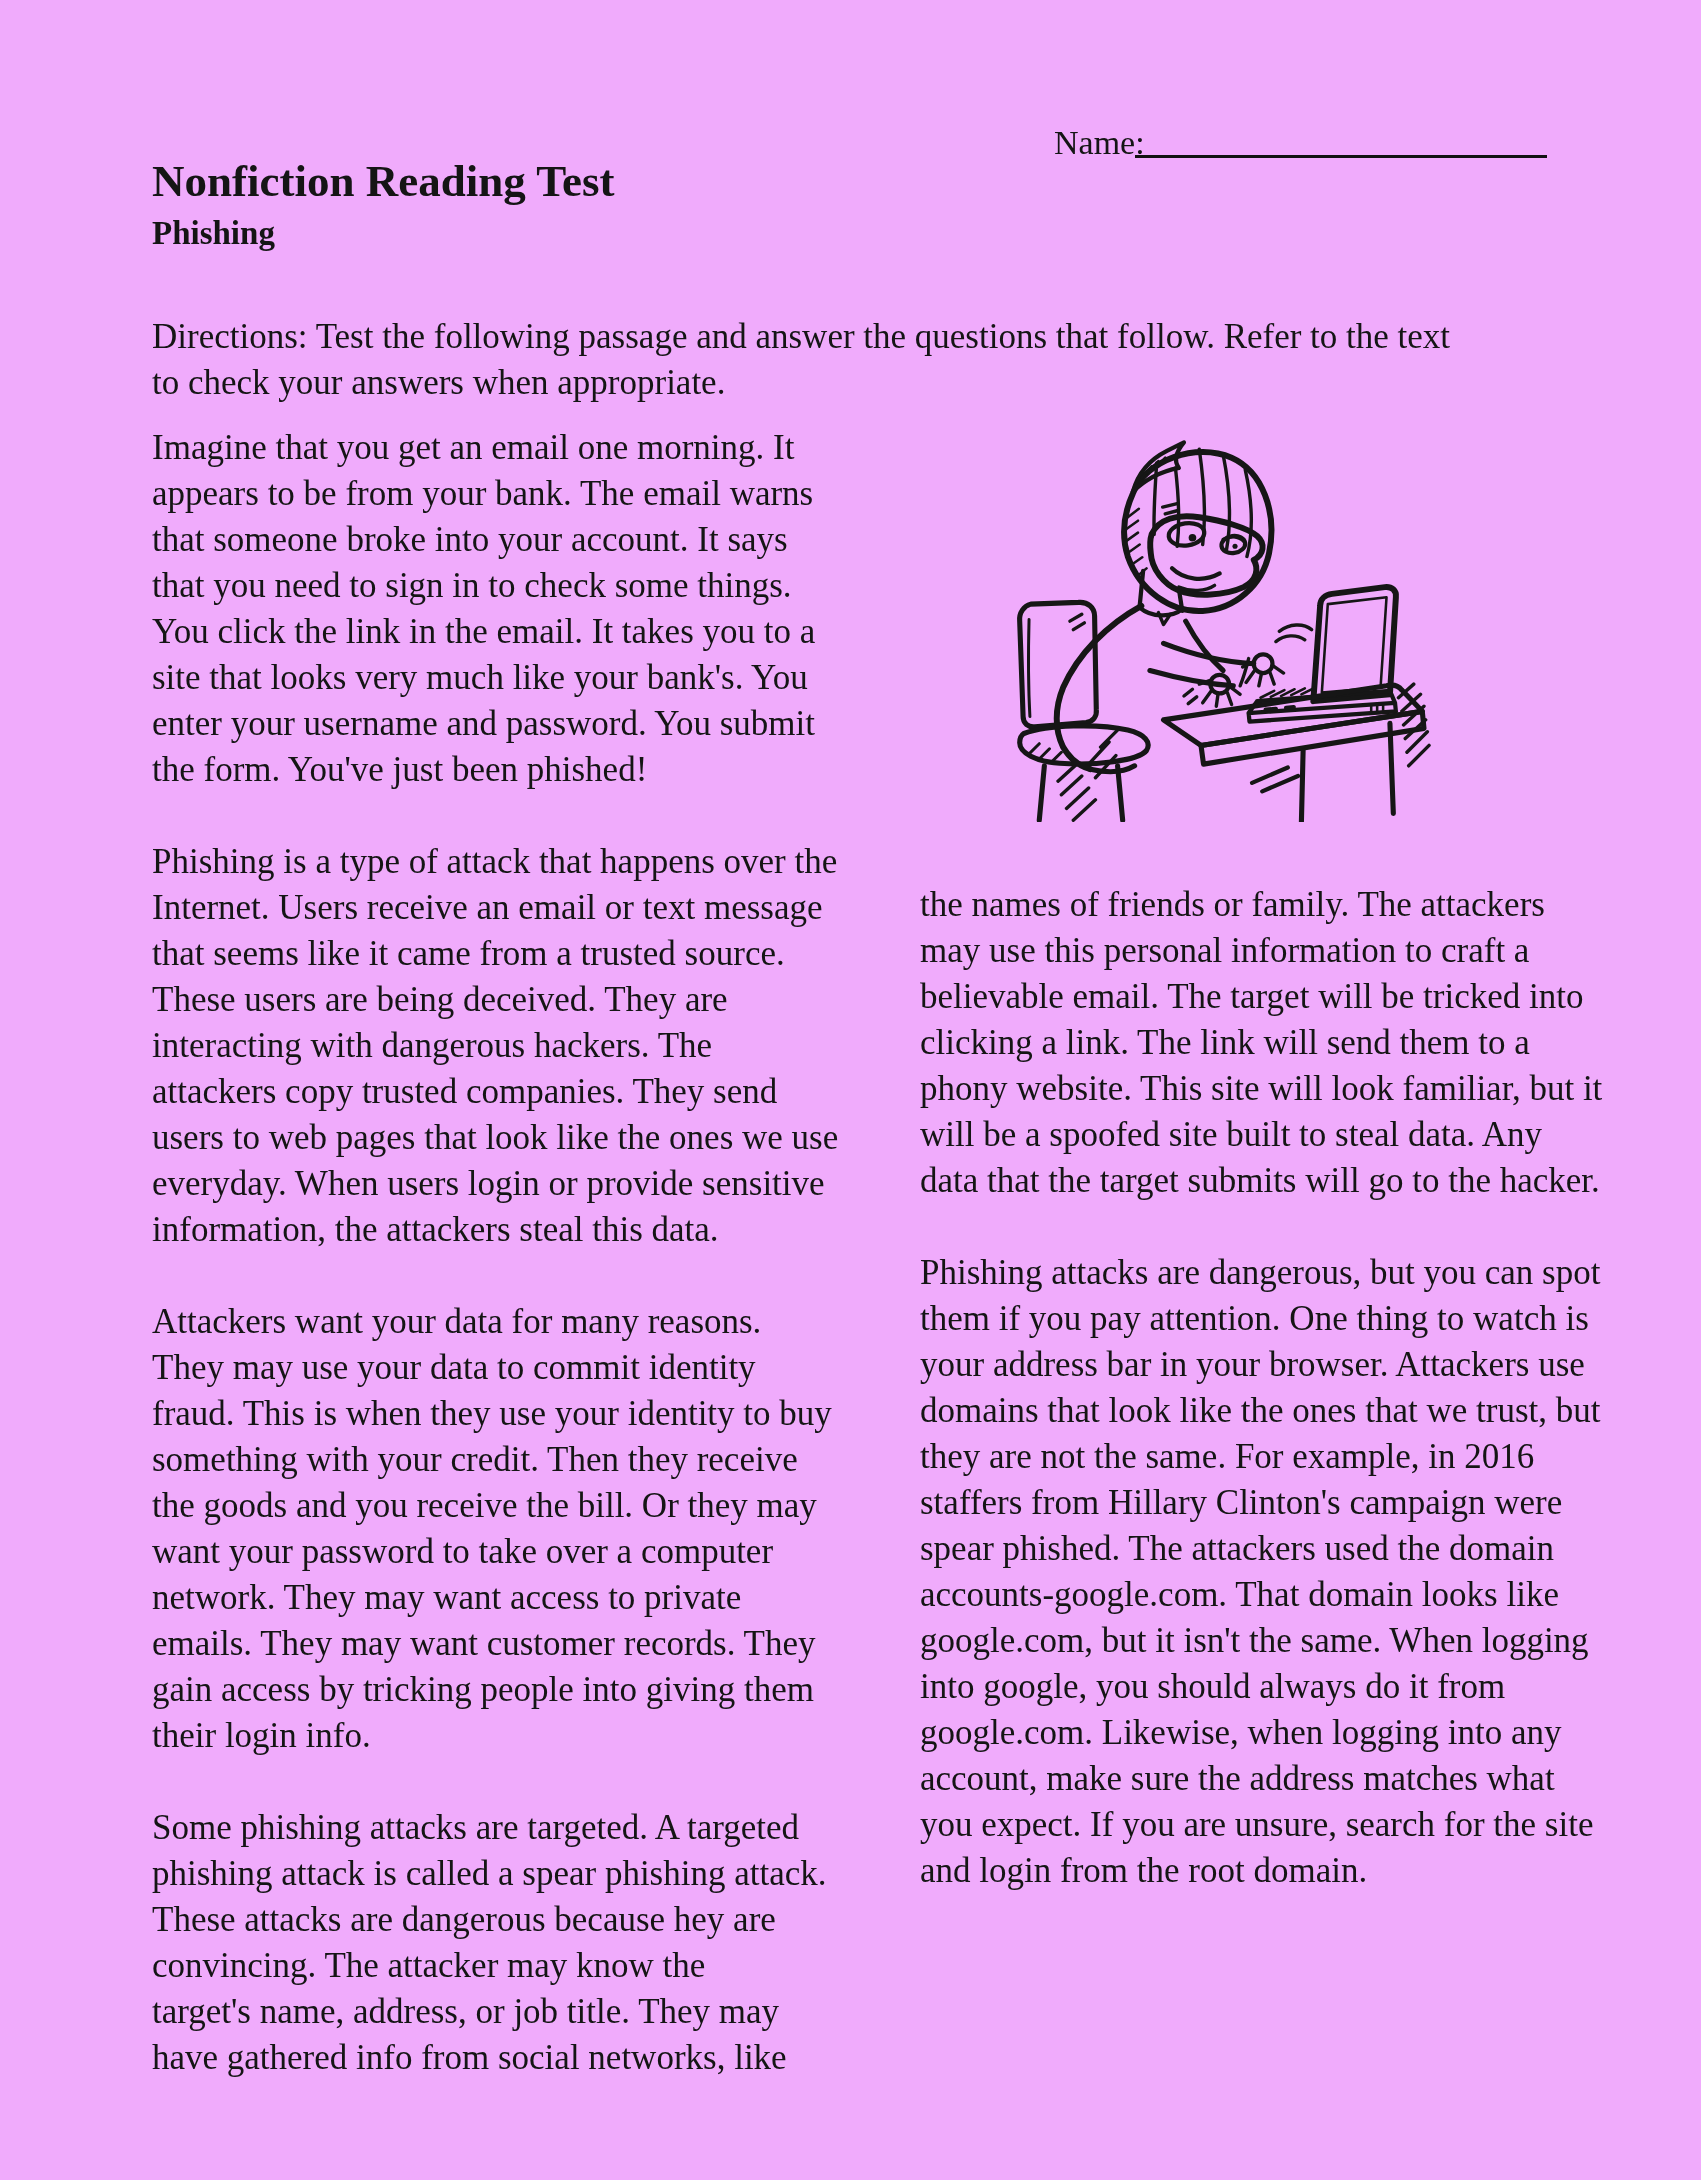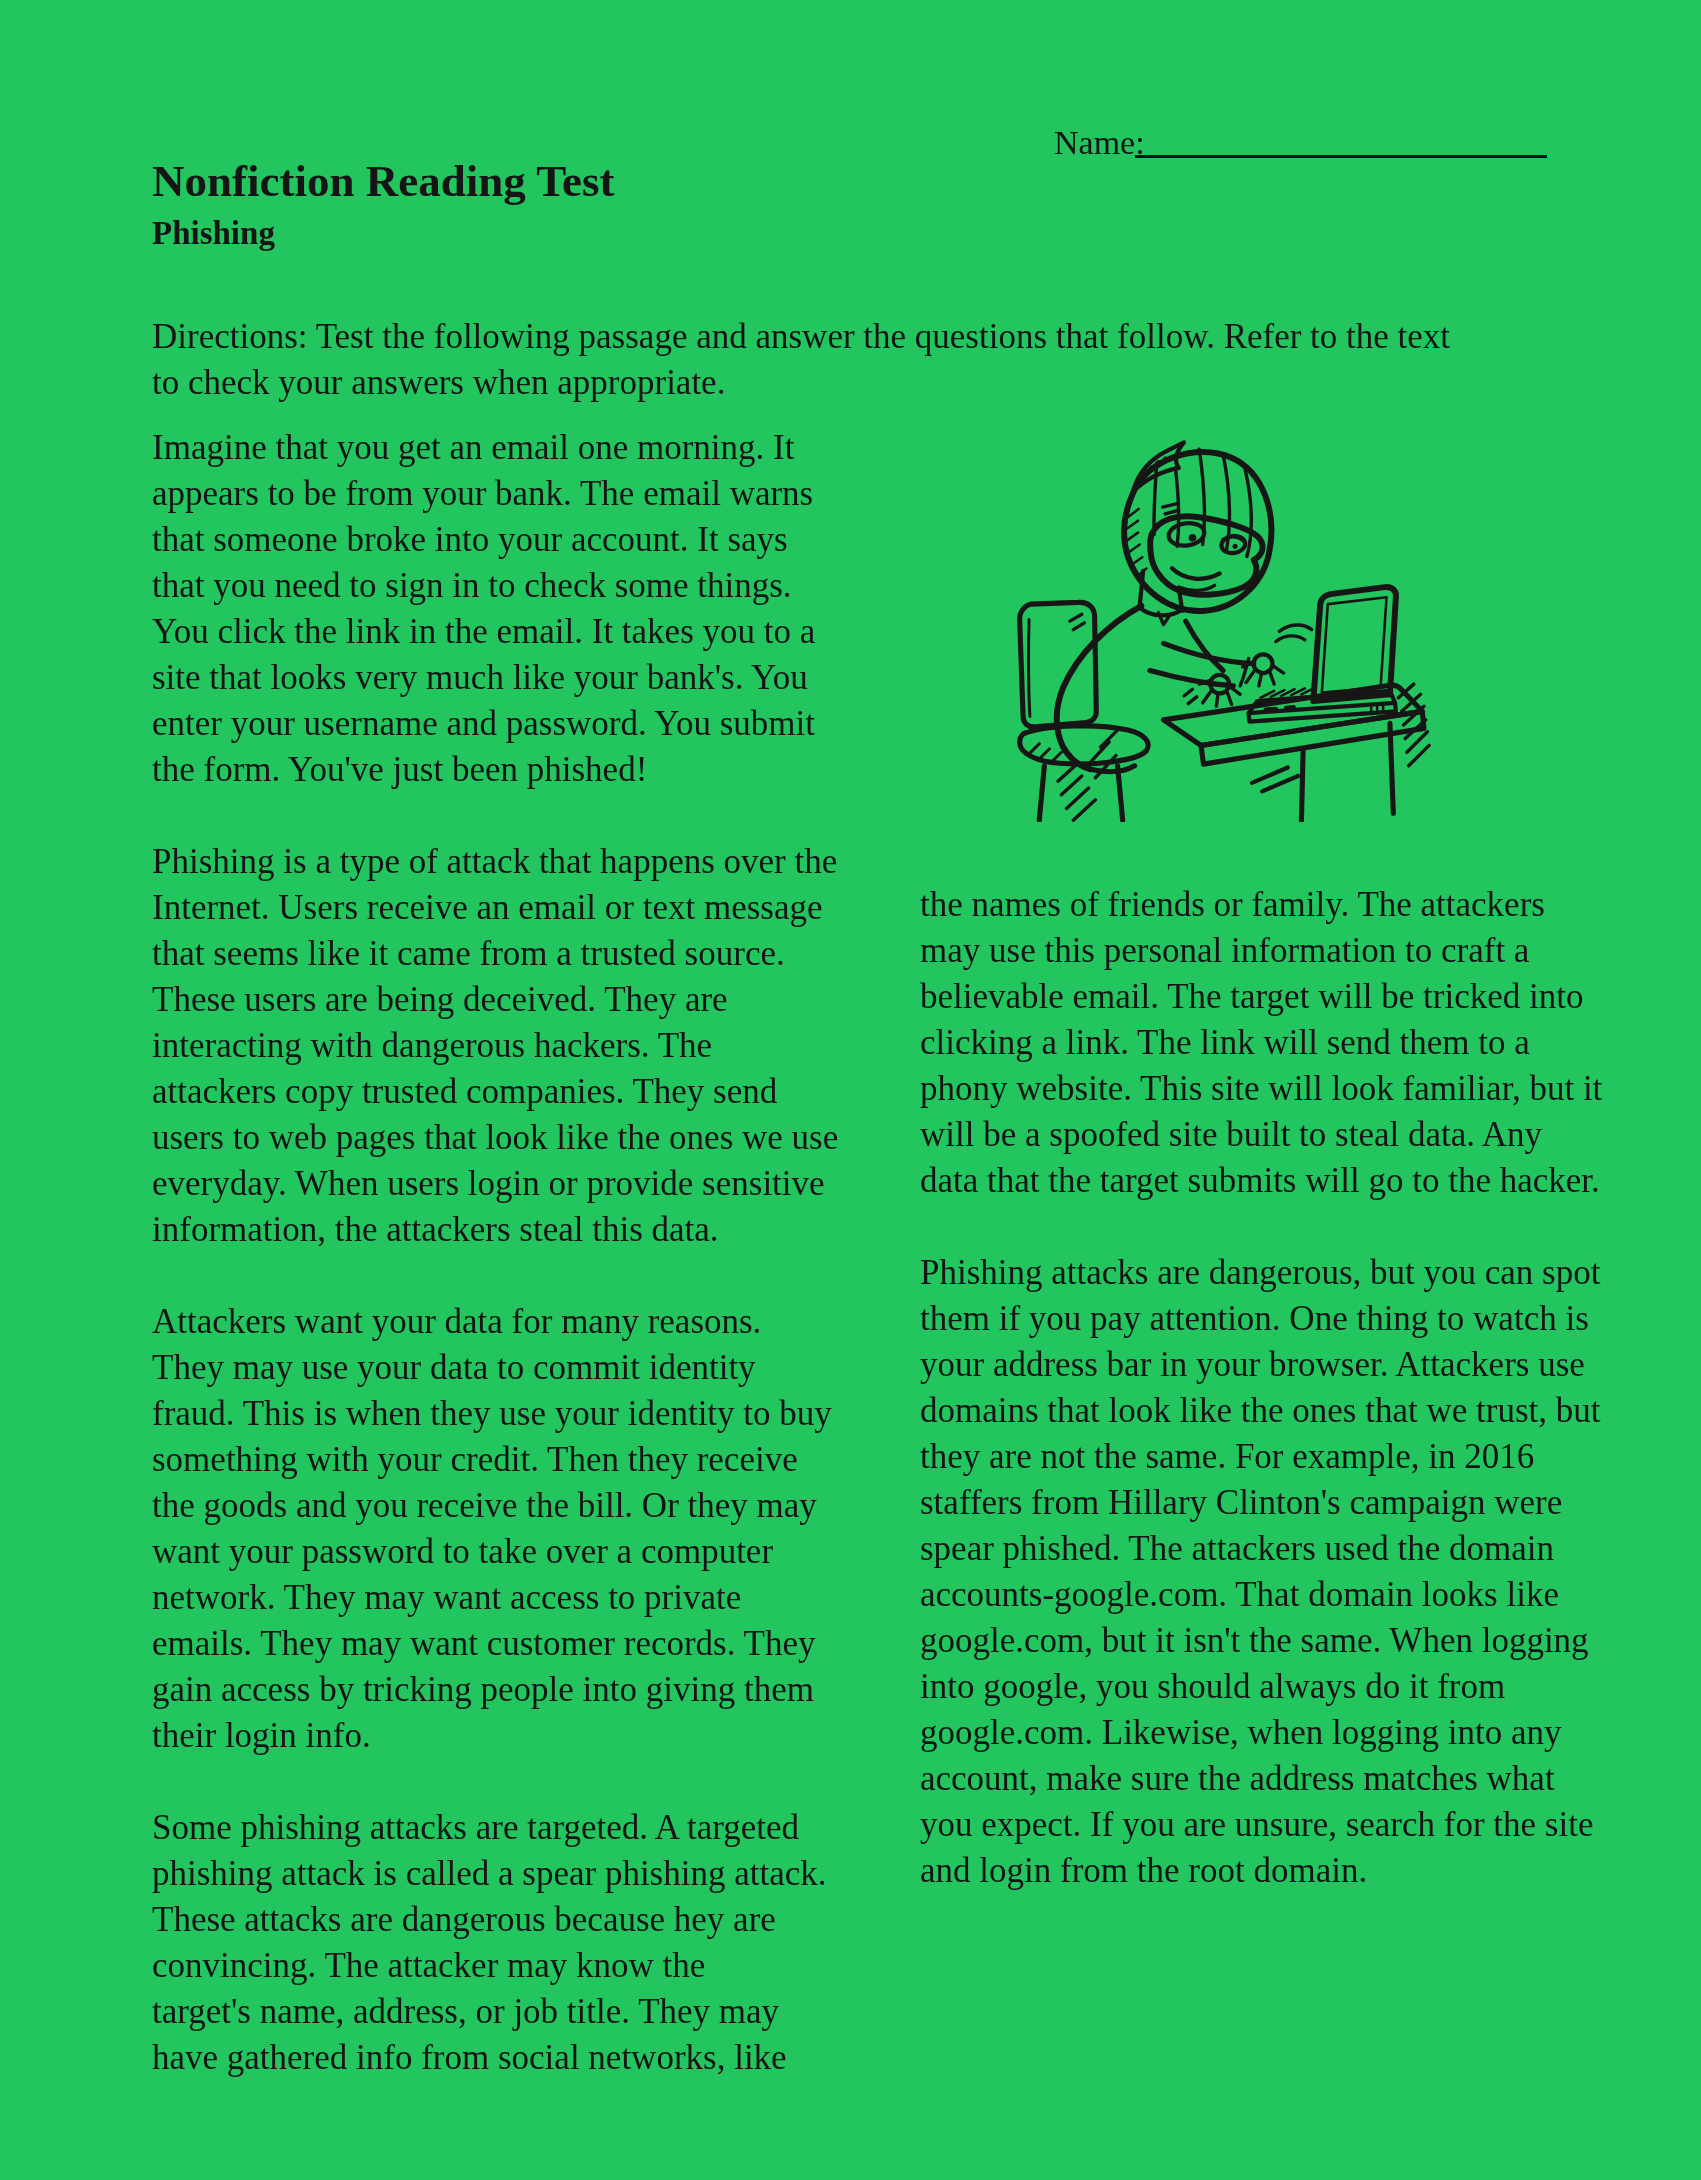--- a/index.html
+++ b/index.html
@@ -1,19 +1,19 @@
 <!DOCTYPE html>
 <html style="font-size:13.6px"><head>
 <meta charset="utf-8">
 <style>
   html,body{margin:0;padding:0;background:#ffffff;}
   .page{
     position:relative;
     width:1701px;height:2181px;
-    background:#22c55e;
+    background:#f0abfc;
     font-family:"Liberation Serif", serif;
     color:#151515;
     overflow:hidden;
   }
   .abs{position:absolute;}
   .name-label{left:1054px;top:124px;font-size:34px;}
   .name-line{left:1135px;top:124px;width:412px;height:31px;border-bottom:3.4px solid #111;}
   .title{left:152px;top:157px;font-size:45px;font-weight:bold;line-height:49px;}
   .subtitle{left:152px;top:209px;font-size:33px;font-weight:bold;line-height:49px;}
   .directions{left:152px;top:279px;width:1440px;font-size:35px;line-height:46px;white-space:pre-line;}

